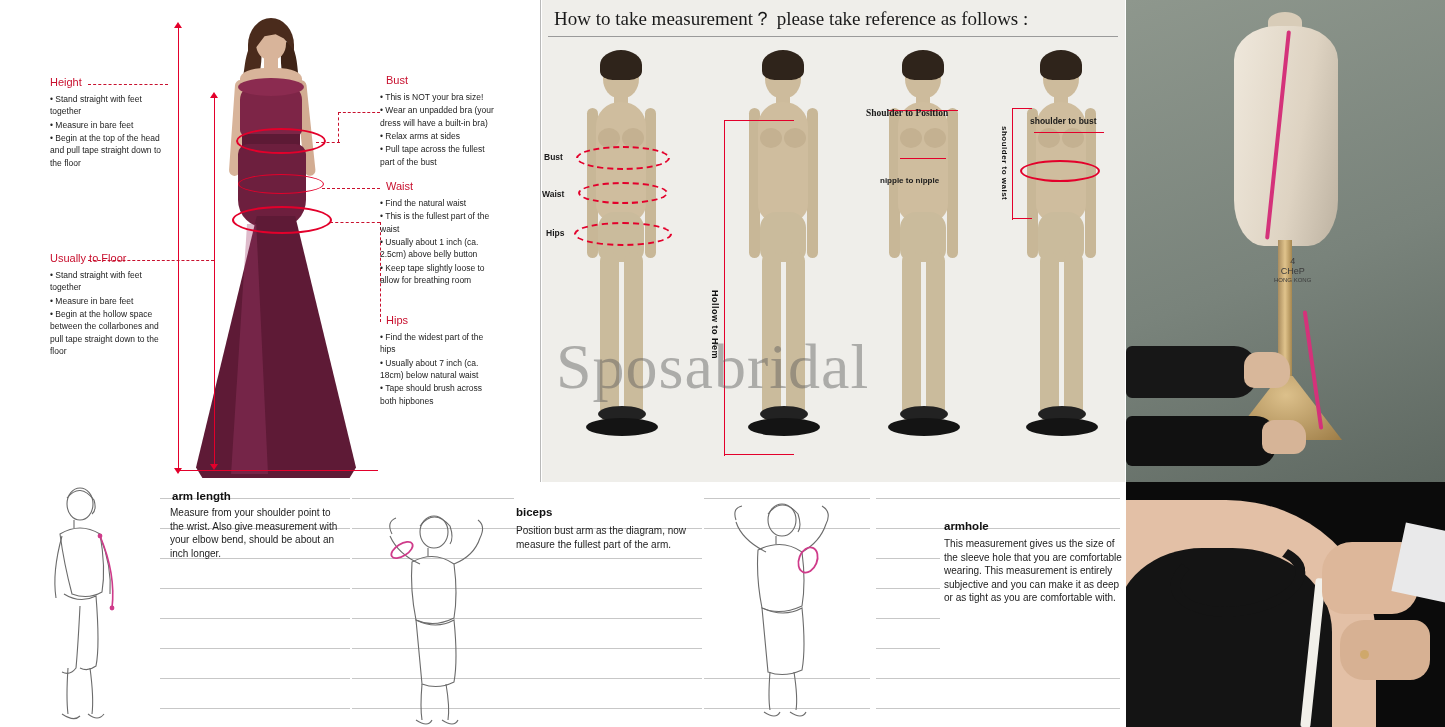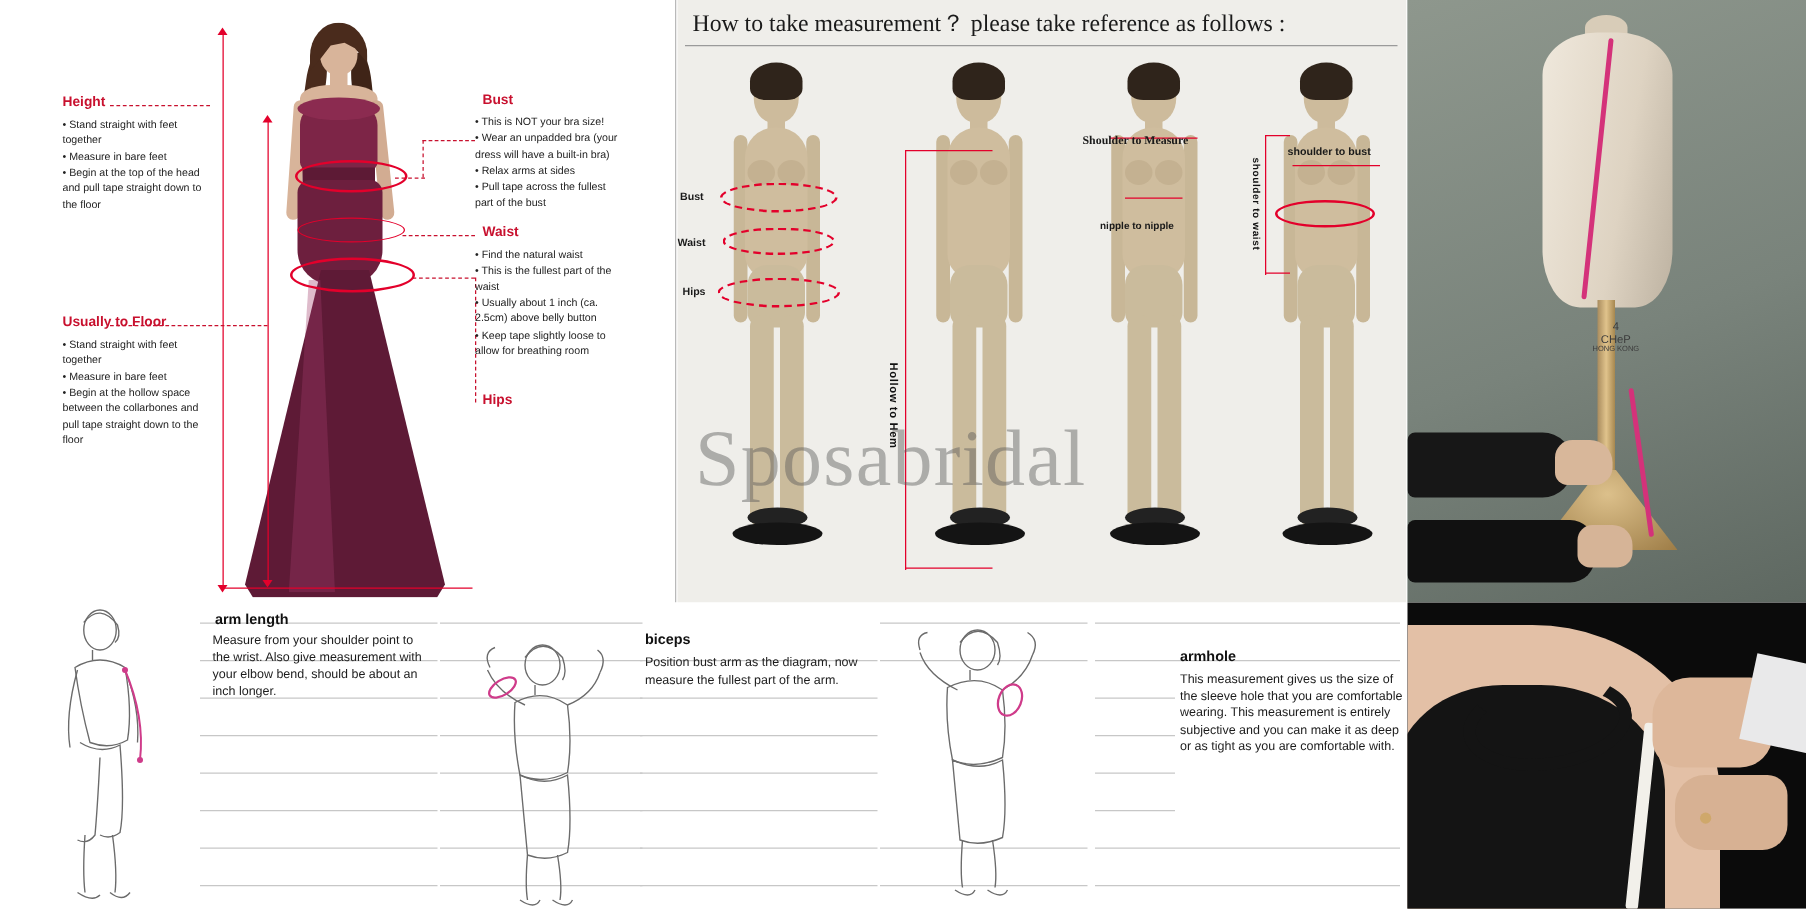--- a/index.html
+++ b/index.html
@@ -119,21 +119,21 @@
     position: absolute; left: 122px; top: 62px;
     width: 11px; height: 96px;
     background: #d2ac92;
     border-radius: 6px;
     transform: rotate(-6deg);
   }
 
   .ann-label {
     position: absolute;
     color: #c8102e;
-    font-weight: bold;
+    font-weight: normal;
     font-size: 11px;
     white-space: nowrap;
   }
   .ann-list {
     position: absolute;
     font-size: 8.5px;
     line-height: 1.45;
     color: #222;
     width: 122px;
   }
@@ -568,20 +568,25 @@
 
     <div class="ann-label" style="left:386px; top:180px;">Waist</div>
     <div class="ann-list" style="left:380px; top:197px; width:116px;">
       <div class="bullet">Find the natural waist</div>
       <div class="bullet">This is the fullest part of the waist</div>
       <div class="bullet">Usually about 1 inch (ca. 2.5cm) above belly button</div>
       <div class="bullet">Keep tape slightly loose to allow for breathing room</div>
     </div>
 
     <div class="ann-label" style="left:386px; top:314px;">Hips</div>
+    <div class="ann-list" style="left:380px; top:331px; width:116px;">
+      <div class="bullet">Find the widest part of the hips</div>
+      <div class="bullet">Usually about 7 inch (ca. 18cm) below natural waist</div>
+      <div class="bullet">Tape should brush across both hipbones</div>
+    </div>
   </div>
 
   <div class="panel-divider-v" style="left:540px; top:0; height:482px;"></div>
 
   <div class="panel-mannequin">
     <div class="mann-title">How to take measurement？  please take reference as follows :</div>
     <div class="mann-rule"></div>
 
     <div class="mannequin" style="left:28px;">
       <div class="m-arm-l"></div>
@@ -634,21 +639,21 @@
       <div class="m-torso"></div>
       <div class="m-bust-l"></div>
       <div class="m-bust-r"></div>
       <div class="m-hips"></div>
       <div class="m-leg-l"></div>
       <div class="m-leg-r"></div>
       <div class="m-base2"></div>
       <div class="m-base"></div>
     </div>
     <div class="hline" style="left:346px; top:110px; width:70px;"></div>
-    <div class="mann-side-label" style="left:324px; top:108px; font-size:9.5px; font-family:'Liberation Serif',serif;">Shoulder to Measure</div>
+    <div class="mann-side-label" style="left:324px; top:108px; font-size:9.5px; font-family:'Liberation Serif',serif;">Shoulder to Position</div>
     <div class="hline" style="left:358px; top:158px; width:46px;"></div>
     <div class="mann-side-label" style="left:338px; top:176px; font-size:8px;">nipple to nipple</div>
 
     <div class="mannequin" style="left:468px;">
       <div class="m-arm-l"></div>
       <div class="m-arm-r"></div>
       <div class="m-head"></div>
       <div class="m-hair"></div>
       <div class="m-neck"></div>
       <div class="m-torso"></div>

